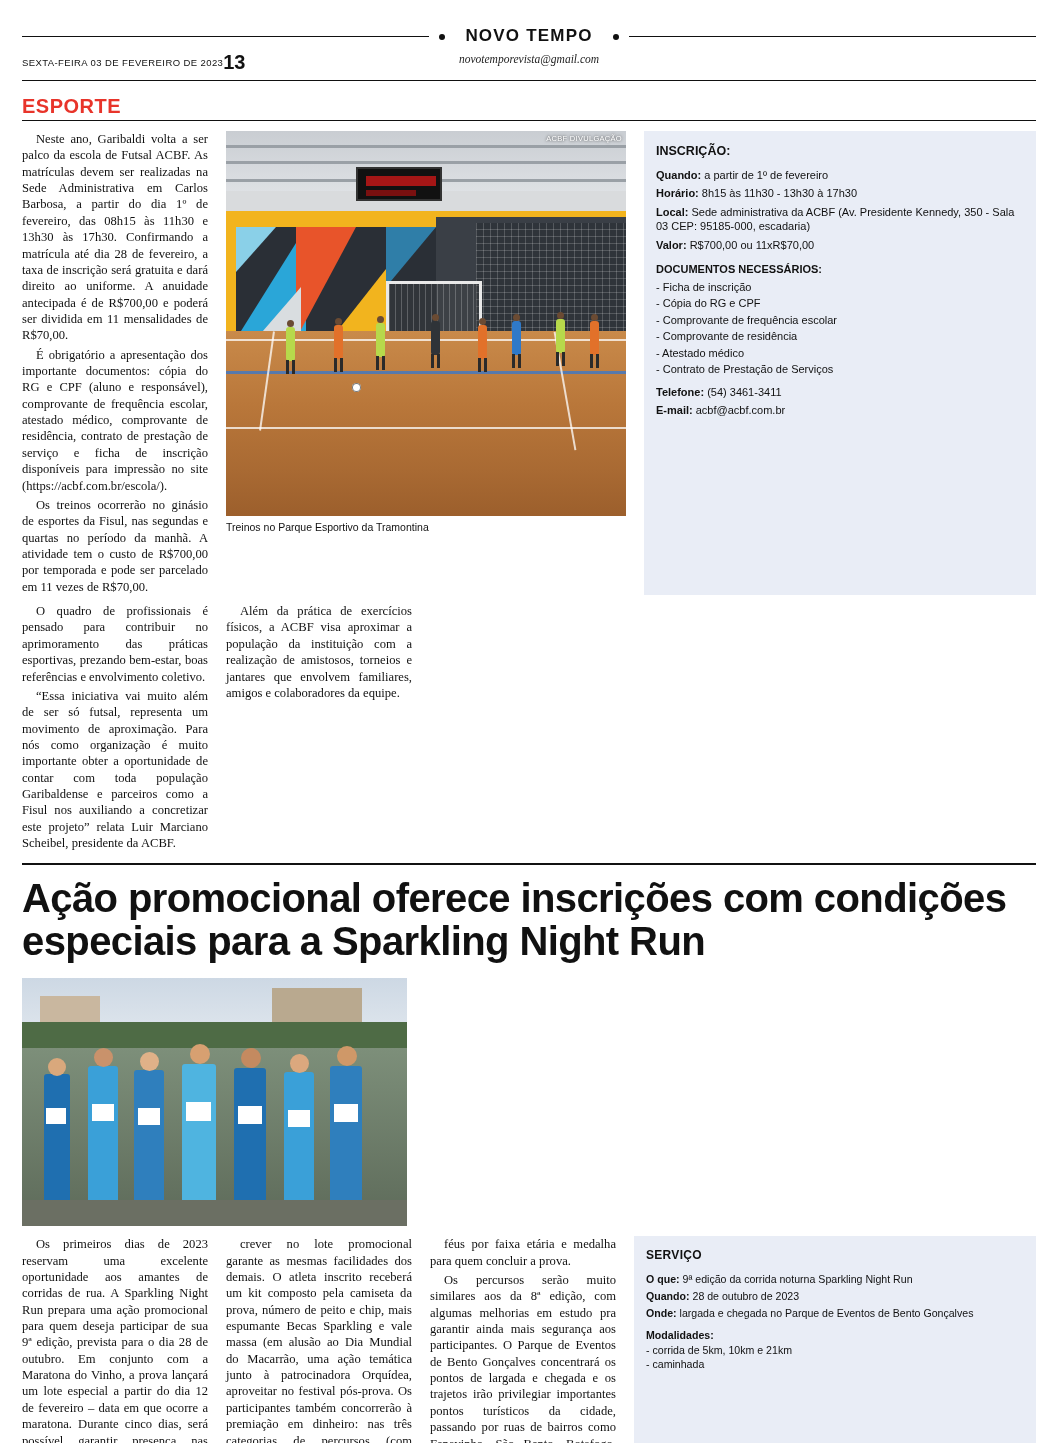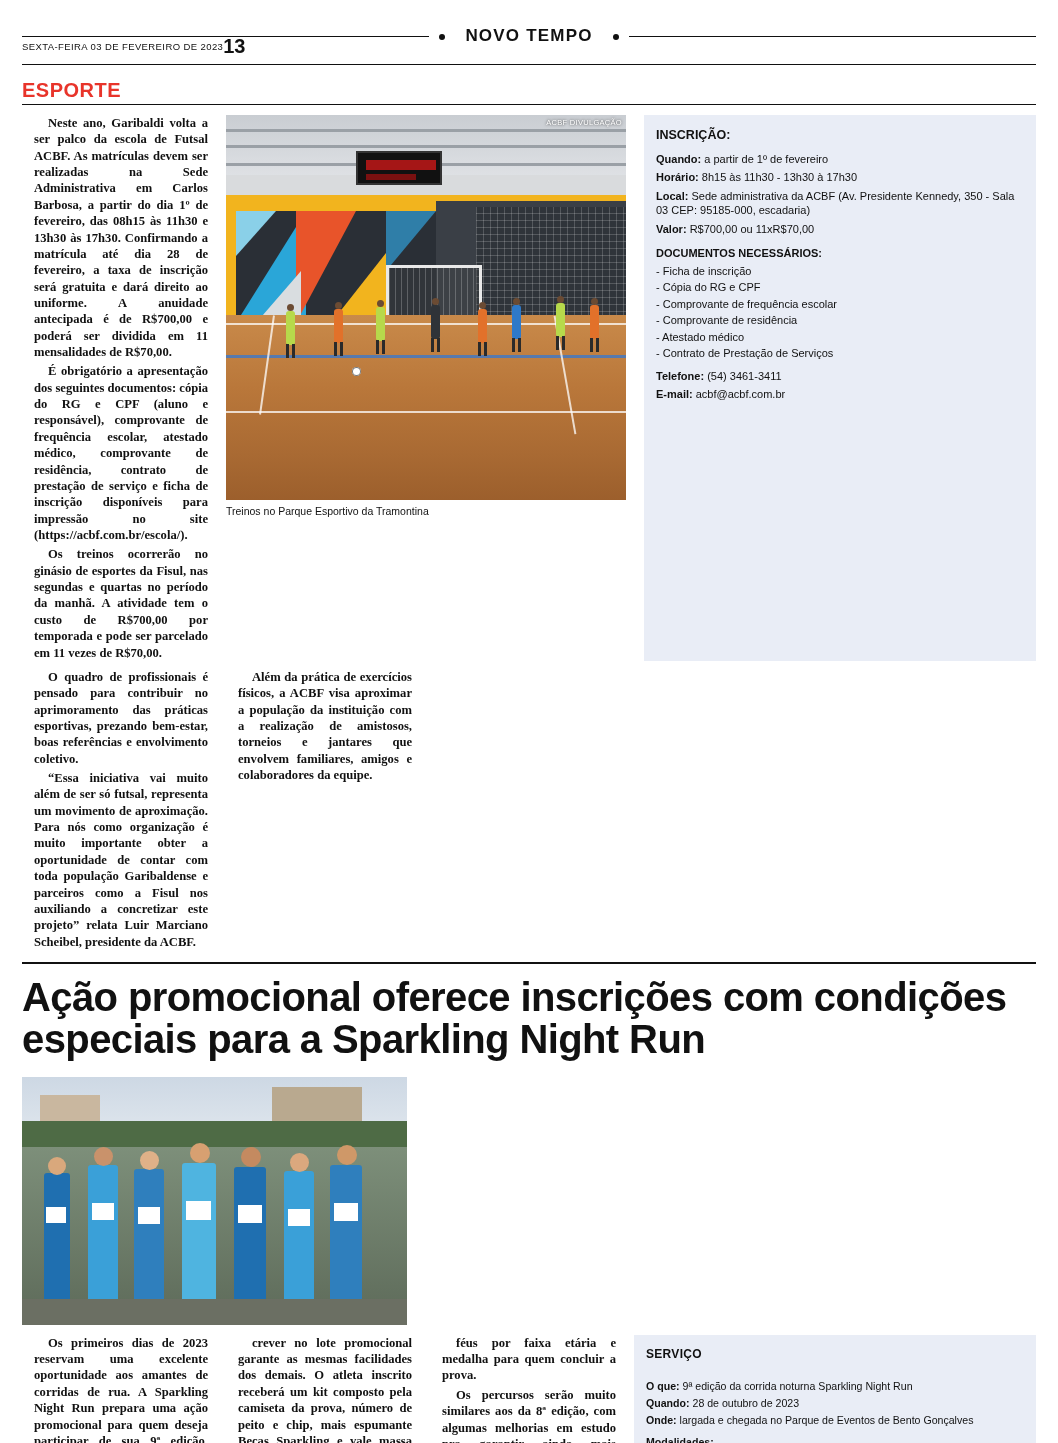--- a/index.html
+++ b/index.html
@@ -57,21 +57,21 @@
     margin: 4px 0 14px 0; letter-spacing:-0.6px;
   }
   .deck {
     font-family:"Liberation Sans", sans-serif;
     font-size:13.5px; color:#111; margin-bottom:14px;
   }
 
   
   .art1 { display:grid; grid-template-columns: 186px 400px 1fr; gap:18px; }
   .col-text { font-size:12.6px; line-height:1.30; text-align:justify; }
-  .col-text p { margin:0 0 0 12px; text-indent: 14px; font-weight: bold; }
+  .col-text p { margin:0 0 0 0; text-indent: 14px; }
   .col-text p + p { margin-top:3px; }
 
   .photo-wrap { width:400px; }
   .photo {
     width:400px; height:385px; position:relative; overflow:hidden;
     background:#6a5b4a;
   }
   .credit {
     position:absolute; top:3px; right:4px;
     font-family:"Liberation Sans", sans-serif;
@@ -140,21 +140,21 @@
   .lead {
     font-family:"Liberation Sans", sans-serif;
     font-size:13.5px; line-height:1.34; grid-column: 1 / span 2;
   }
   .photo2 { width:385px; height:248px; position:relative; overflow:hidden; background:#8aa2b8; }
   .art2-cols { display:grid; grid-template-columns: 186px 186px 186px 1fr; gap:18px; margin-top:10px; }
   .servicebox {
     background:#e9edf6; padding:12px; font-family:"Liberation Sans", sans-serif;
     font-size:10.6px; line-height:1.33;
   }
-  .servicebox h3 { font-size:12px; margin:0 0 16px 0; letter-spacing:.3px; }
+  .servicebox h3 { font-size:12px; margin:0 0 8px 0; letter-spacing:.3px; }
   .servicebox p { margin:0 0 3px 0; }
   .servicebox .grp { margin-top:8px; }
 
   
   .sky { position:absolute; left:0; top:0; width:100%; height:70px; background:linear-gradient(#cdd8e4,#e3e9ef); }
   .treeline { position:absolute; left:0; top:44px; width:100%; height:42px; background:#4e6b45; }
   .bldg { position:absolute; background:#c9b79f; }
   .crowd { position:absolute; left:0; top:70px; width:100%; height:178px; background:linear-gradient(#7d8f7a,#5d6a59); }
   .runner { position:absolute; border-radius:3px; }
   .r-head { position:absolute; border-radius:50%; }
@@ -167,36 +167,37 @@
 <div class="page">
 
   <div class="masthead">
     <div class="mast-rule">
       <div class="line"></div>
       <div class="dot"></div>
       <div class="mast-title">NOVO TEMPO</div>
       <div class="dot"></div>
       <div class="line"></div>
     </div>
+    <div class="mast-sub">novotemporevista@gmail.com</div>
     <div class="mast-info">
       <div class="mast-date">SEXTA-FEIRA 03 DE FEVEREIRO DE 2023</div>
       <div class="page-num">13</div>
     </div>
     <div class="mast-bottom-rule"></div>
   </div>
 
   <div class="kicker">ESPORTE</div>
   <div class="kicker-rule"></div>
 
 
   <div class="art1">
 
     <div class="col-text">
       <p>Neste ano, Garibaldi volta a ser palco da escola de Futsal ACBF. As matrículas devem ser realizadas na Sede Administrativa em Carlos Barbosa, a partir do dia 1º de fevereiro, das 08h15 às 11h30 e 13h30 às 17h30. Confirmando a matrícula até dia 28 de fevereiro, a taxa de inscrição será gratuita e dará direito ao uniforme. A anuidade antecipada é de R$700,00 e poderá ser dividida em 11 mensalidades de R$70,00.</p>
-      <p>É obrigatório a apresentação dos seguintes documentos: cópia do RG e CPF (aluno e responsável), comprovante de frequência escolar, atestado médico, comprovante de residência, contrato de prestação de serviço e ficha de inscrição disponíveis para impressão no site (https://acbf.com.br/escola/).</p>
+      <p>É obrigatório a apresentação dos importante documentos: cópia do RG e CPF (aluno e responsável), comprovante de frequência escolar, atestado médico, comprovante de residência, contrato de prestação de serviço e ficha de inscrição disponíveis para impressão no site (https://acbf.com.br/escola/).</p>
       <p>Os treinos ocorrerão no ginásio de esportes da Fisul, nas segundas e quartas no período da manhã. A atividade tem o custo de R$700,00 por temporada e pode ser parcelado em 11 vezes de R$70,00.</p>
     </div>
 
     <div class="photo-wrap">
       <div class="photo">
         <div class="gym-ceiling"></div>
         <div class="gym-ceil-beam" style="top:14px"></div>
         <div class="gym-ceil-beam" style="top:30px"></div>
         <div class="gym-ceil-beam" style="top:48px"></div>
         <div class="gym-wall-top"></div>

